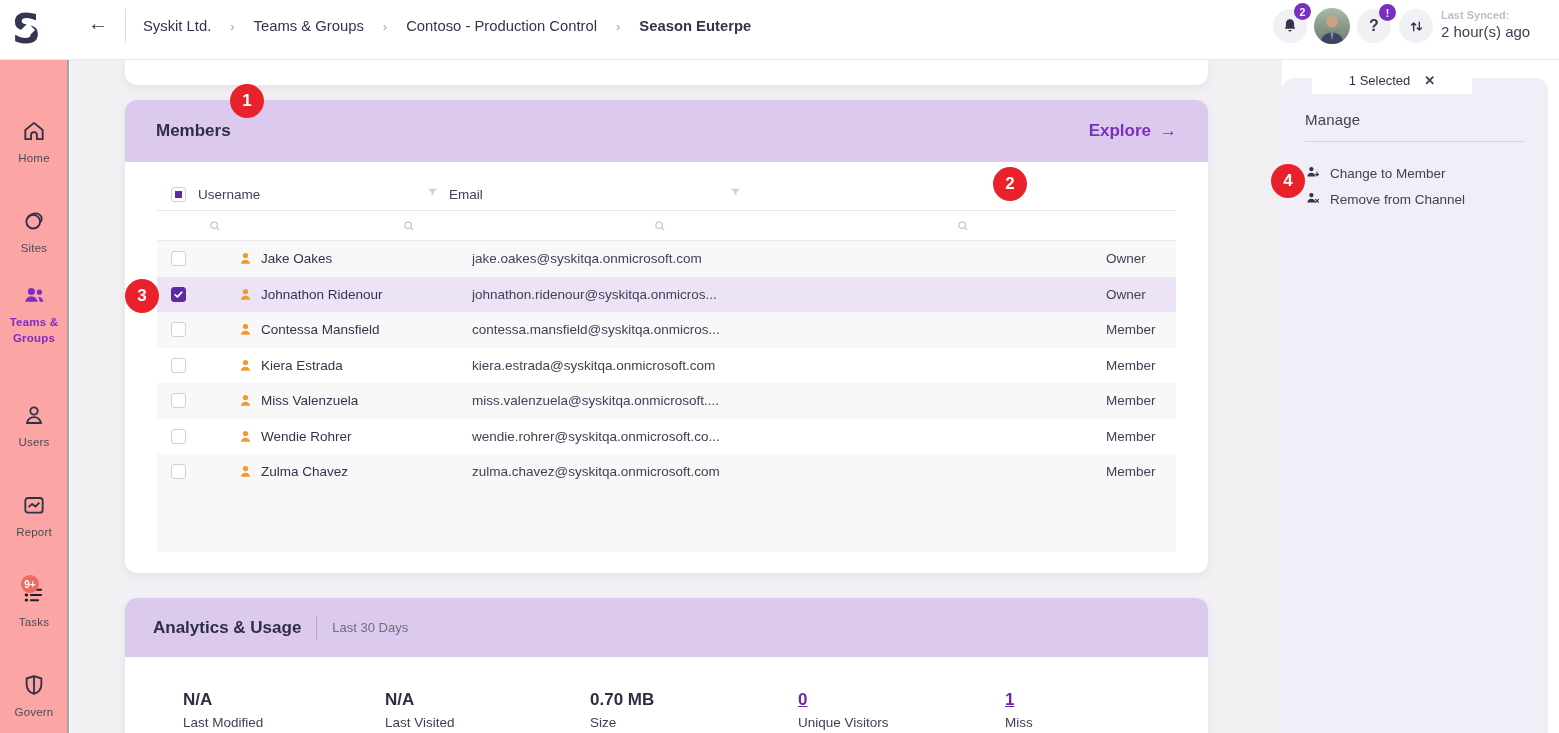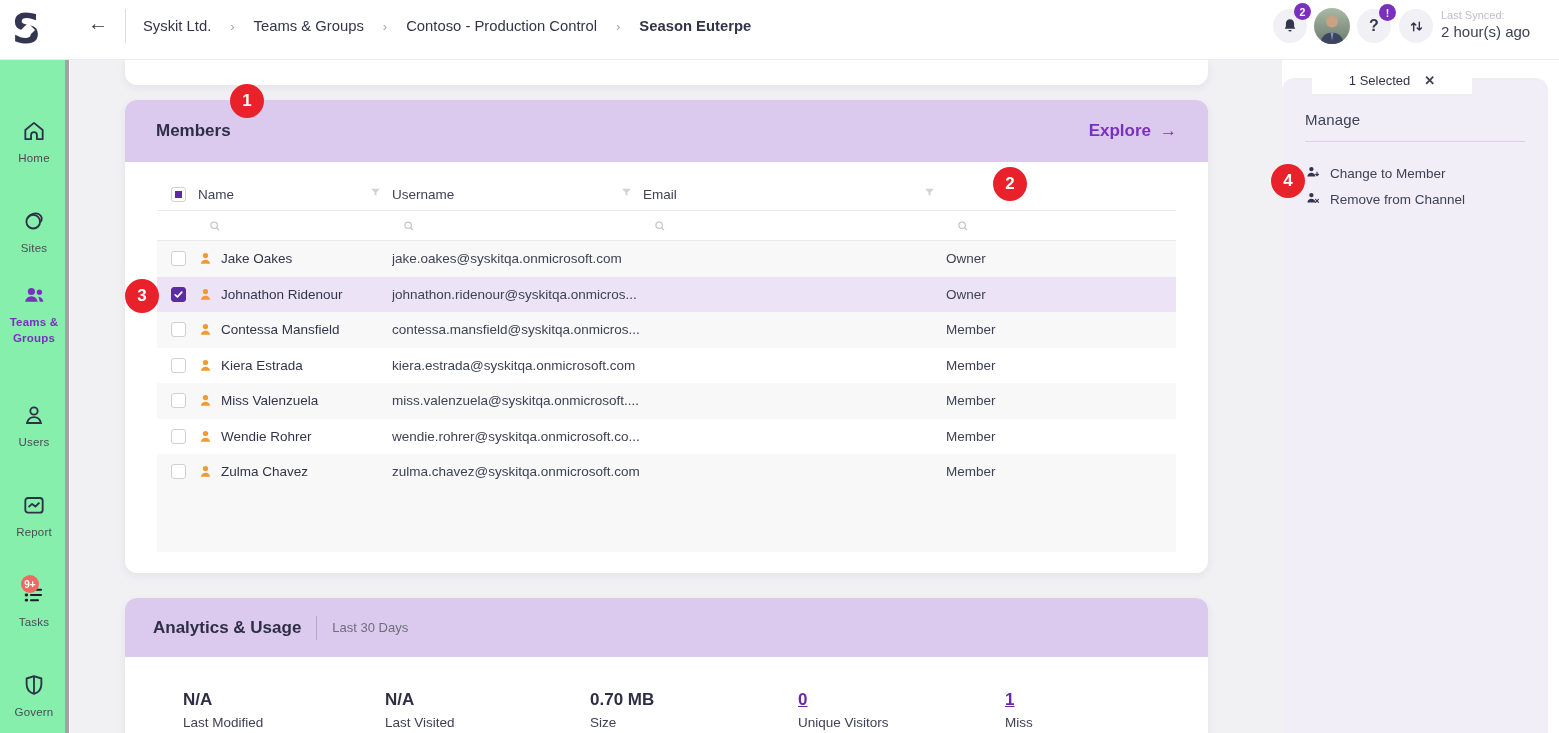--- a/index.html
+++ b/index.html
@@ -21,24 +21,24 @@
   .crumb { cursor:pointer; }
   .crumb.current { font-weight:700; }
   .crumb-sep { color:#a0a3ad; font-size:13px; }
   .tb-circle { position:absolute; width:34px; height:34px; border-radius:50%; background:#f1f1f5;
                display:flex; align-items:center; justify-content:center; cursor:pointer; }
   .tb-badge { position:absolute; min-width:17px; height:17px; border-radius:9px; background:#7b2fbe; color:#fff;
               font-size:10.5px; font-weight:700; display:flex; align-items:center; justify-content:center; z-index:2; padding:0 4px; }
   .avatar { position:absolute; left:1314px; top:8px; width:36px; height:36px; border-radius:50%; overflow:hidden; cursor:pointer; }
   .help-q { font-weight:700; font-size:16px; color:#33344e; }
   .synced { position:absolute; left:1441px; top:9px; line-height:1.25; }
-  .synced-label { font-size:11px; color:#bcbfc7; }
+  .synced-label { font-size:11px; color:#bcbfc7;font-weight:bold; }
   .synced-value { font-size:15px; color:#3f4254; }
   
-  .sidebar { position:absolute; left:0; top:60px; width:69px; height:673px; background:#86efac; border-right:4px solid #a3a3a3; z-index:10; }
+  .sidebar { position:absolute; left:0; top:60px; width:69px; height:673px; background:#fca5a5; border-right:2px solid #a3a3a3; z-index:10; }
   .sb-item { position:absolute; left:0; width:68px; display:flex; flex-direction:column; align-items:center; gap:7px; cursor:pointer; }
   .sb-label { font-size:11.5px; color:#4a4c57; letter-spacing:.2px; text-align:center; width:62px; line-height:1.35; }
   .sb-item.active .sb-label { color:#7b2fbe; font-weight:700; }
   .sb-icon { width:26px; height:26px; position:relative; }
   .sb-badge { position:absolute; right:8px; top:-7px; min-width:18px; height:18px; border-radius:9px; background:#ee6a60; color:#fff;
               font-size:10px; font-weight:700; display:flex; align-items:center; justify-content:center; padding:0 3px; z-index:2; }
   
   .main-bg { position:absolute; left:70px; top:60px; width:1212px; height:673px; background:#f1f1f4; }
   .card { position:absolute; left:55px; width:1083px; background:#fff; box-shadow:0 3px 9px rgba(40,40,80,.07); }
   .card-top-partial { top:0; height:25px; border-radius:0 0 12px 12px; }
@@ -51,21 +51,21 @@
   .trow { display:flex; align-items:center; }
   .thead { height:33px; border-bottom:1px solid #e9e9ec; color:#3f4254; }
   .th { display:flex; align-items:center; justify-content:space-between; padding-right:10px; height:100%; }
   .search-row { height:30px; border-bottom:1px solid #e9e9ec; }
   .srch { display:flex; align-items:center; padding-left:10px; height:100%; cursor:text; }
   .c-sel { width:41px; flex:none; display:flex; align-items:center; }
   .c-name { width:194px; flex:none; }
   .c-user { width:251px; flex:none; }
   .c-mail { width:303px; flex:none; }
   .c-role { width:227px; flex:none; }
-  .drow { height:35.5px; }
+  .drow { height:35.5px;gap:40px; }
   .drow.stripe { background:#f8f8f9; }
   .drow.selected { background:#ece3f6; }
   .cb { width:15px; height:15px; border:1px solid #cfd0d6; border-radius:3px; background:#fff; margin-left:14px;
         display:flex; align-items:center; justify-content:center; cursor:pointer; flex:none; }
   .cb.checked { background:#5b2ba6; border-color:#5b2ba6; }
   .cb.ind::after { content:""; width:7px; height:7px; background:#5b2ba6; }
   .name-cell { display:flex; align-items:center; gap:8px; color:#33344a; }
   .cell-text { color:#3f4254; white-space:nowrap; overflow:hidden; }
   .tbl-empty { height:62px; background:#f8f8f9; }
   
@@ -220,28 +220,20 @@
       <span class="explore-link">
         <span>Explore</span>
         <span>→</span>
       </span>
     </div>
 
     <div class="tbl">
       <div class="trow thead">
         <div class="c-sel">
           <span class="cb ind"></span>
-        </div>
-        <div class="th c-name">
-          <span>Name</span>
-          <span>
-            <svg width="13" height="13" viewBox="0 0 24 24">
-                <path d="M4 5h16l-6.2 7v6.2l-3.6-2.4V12z" fill="#cfd2d8"></path>
-              </svg>
-          </span>
         </div>
         <div class="th c-user">
           <span>Username</span>
           <span>
             <svg width="13" height="13" viewBox="0 0 24 24">
                 <path d="M4 5h16l-6.2 7v6.2l-3.6-2.4V12z" fill="#cfd2d8"></path>
               </svg>
           </span>
         </div>
         <div class="th c-mail">

